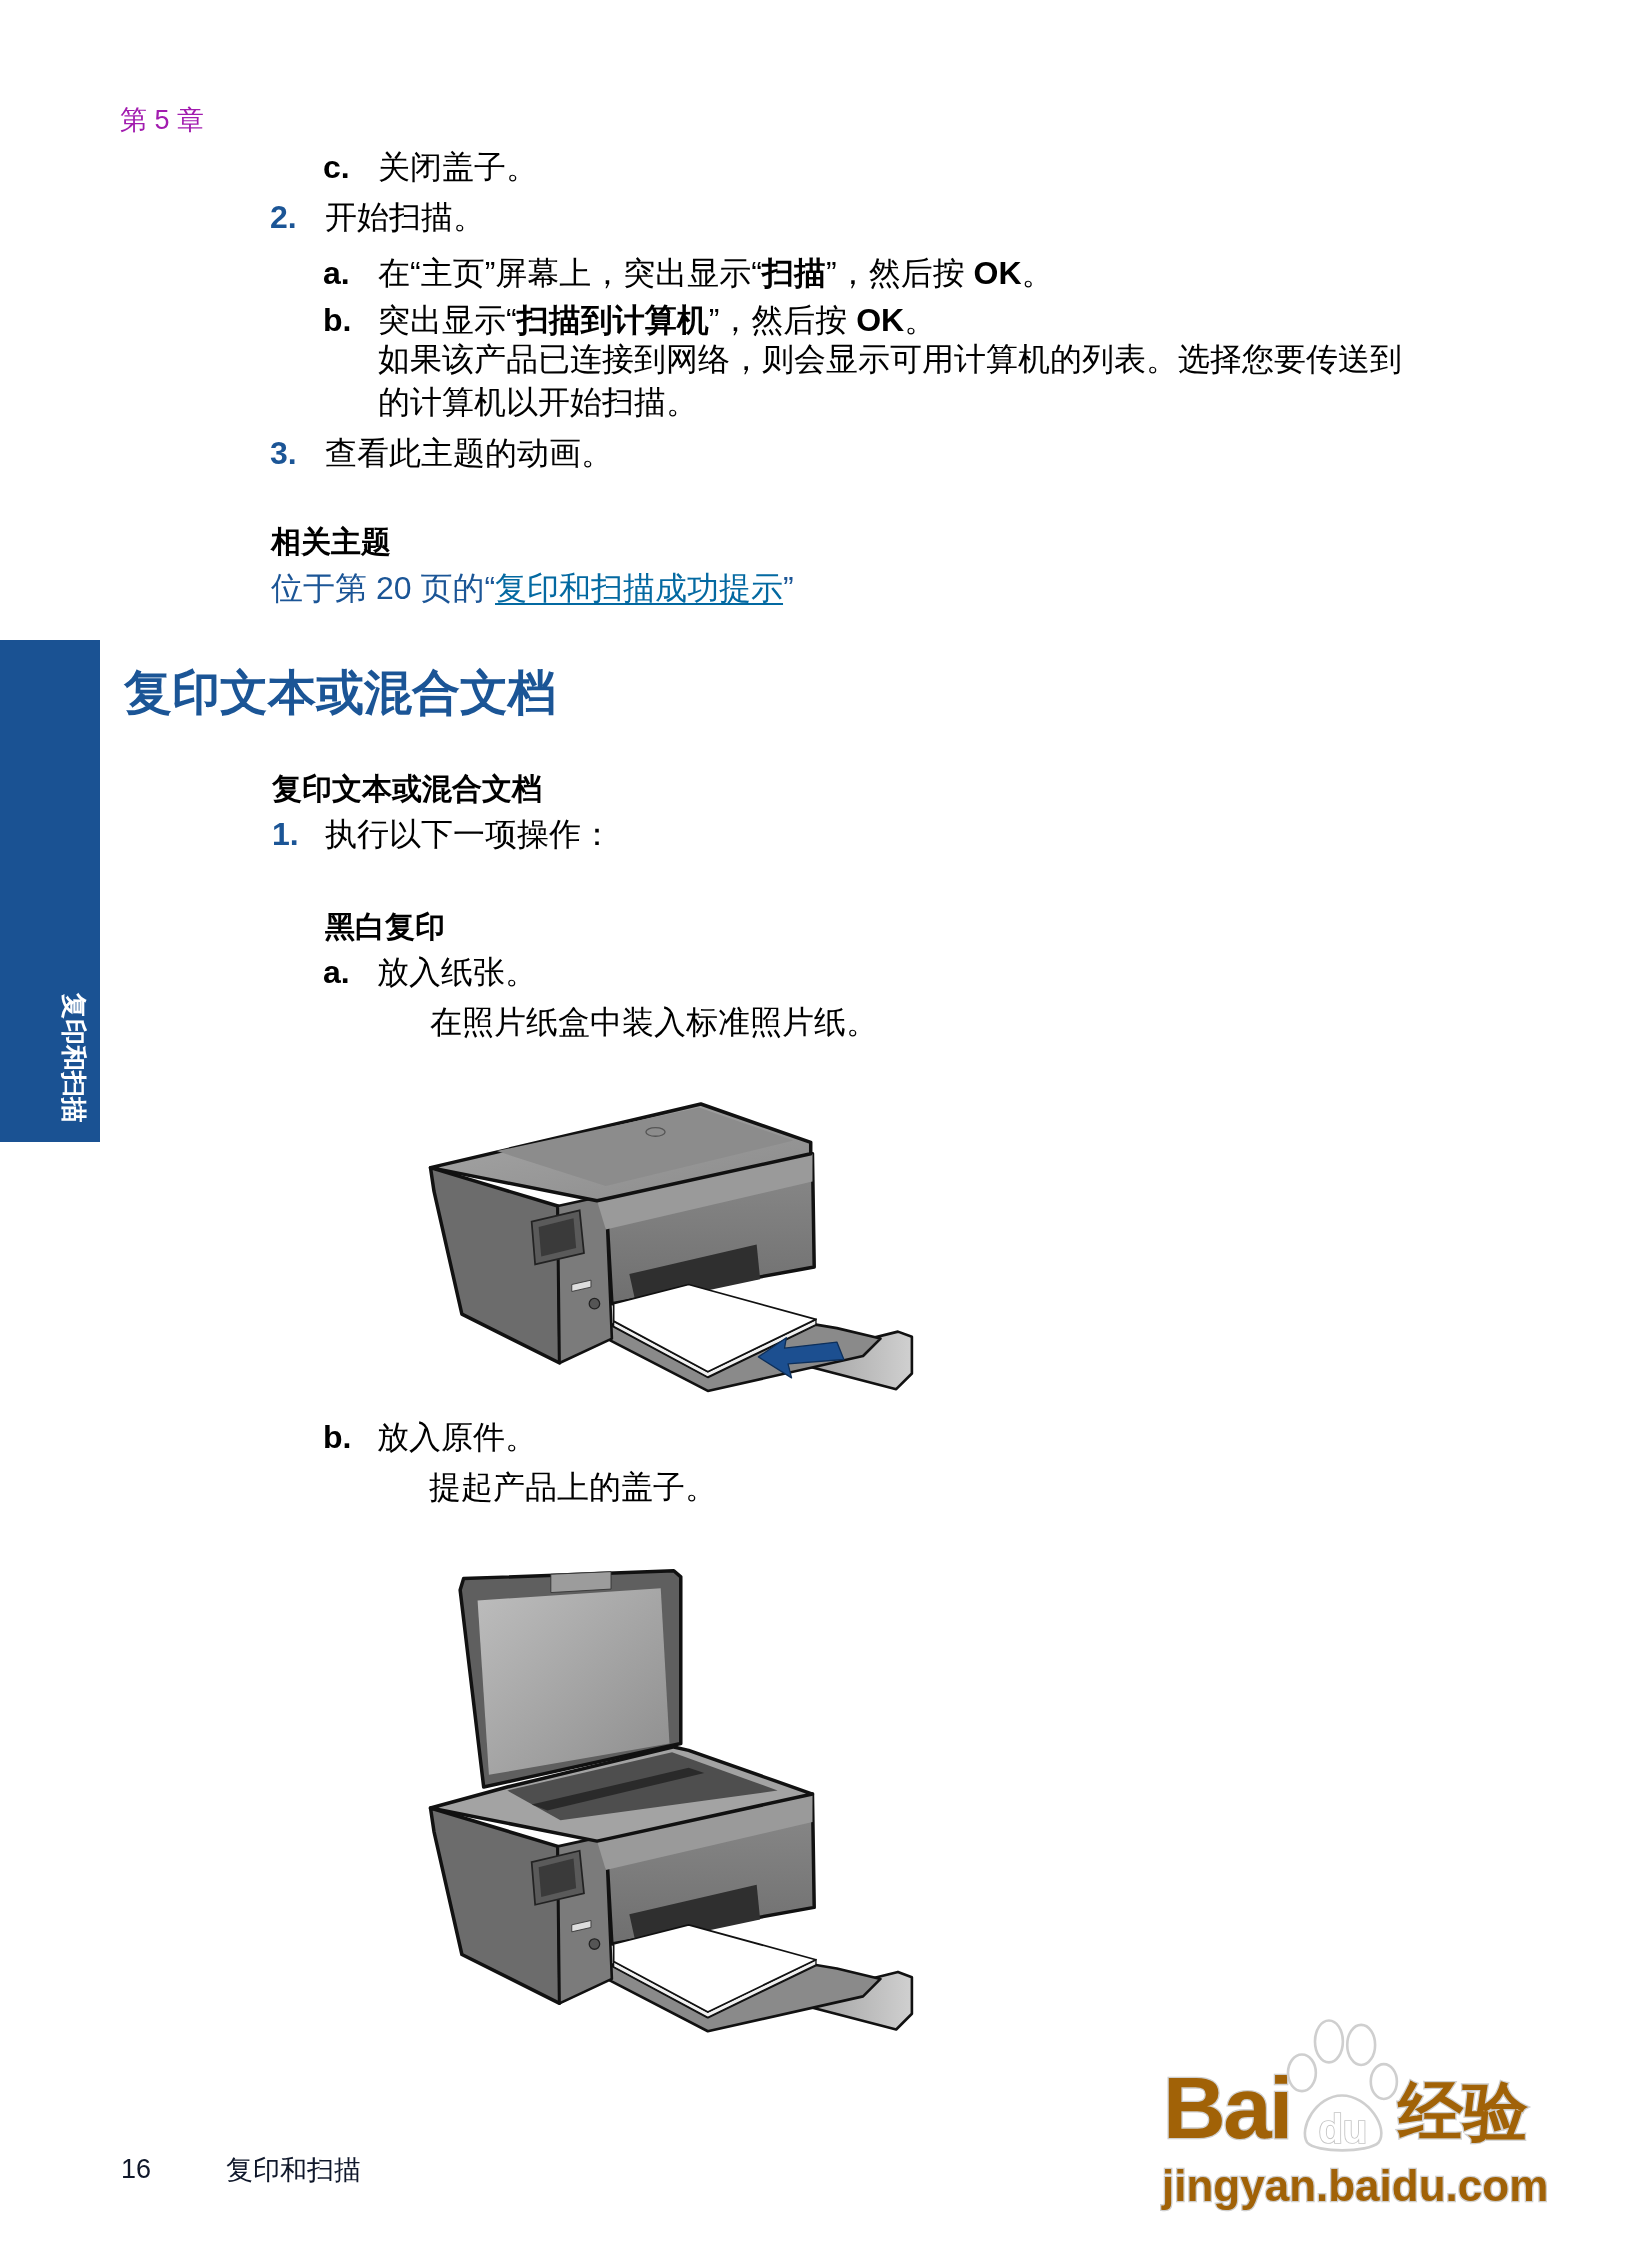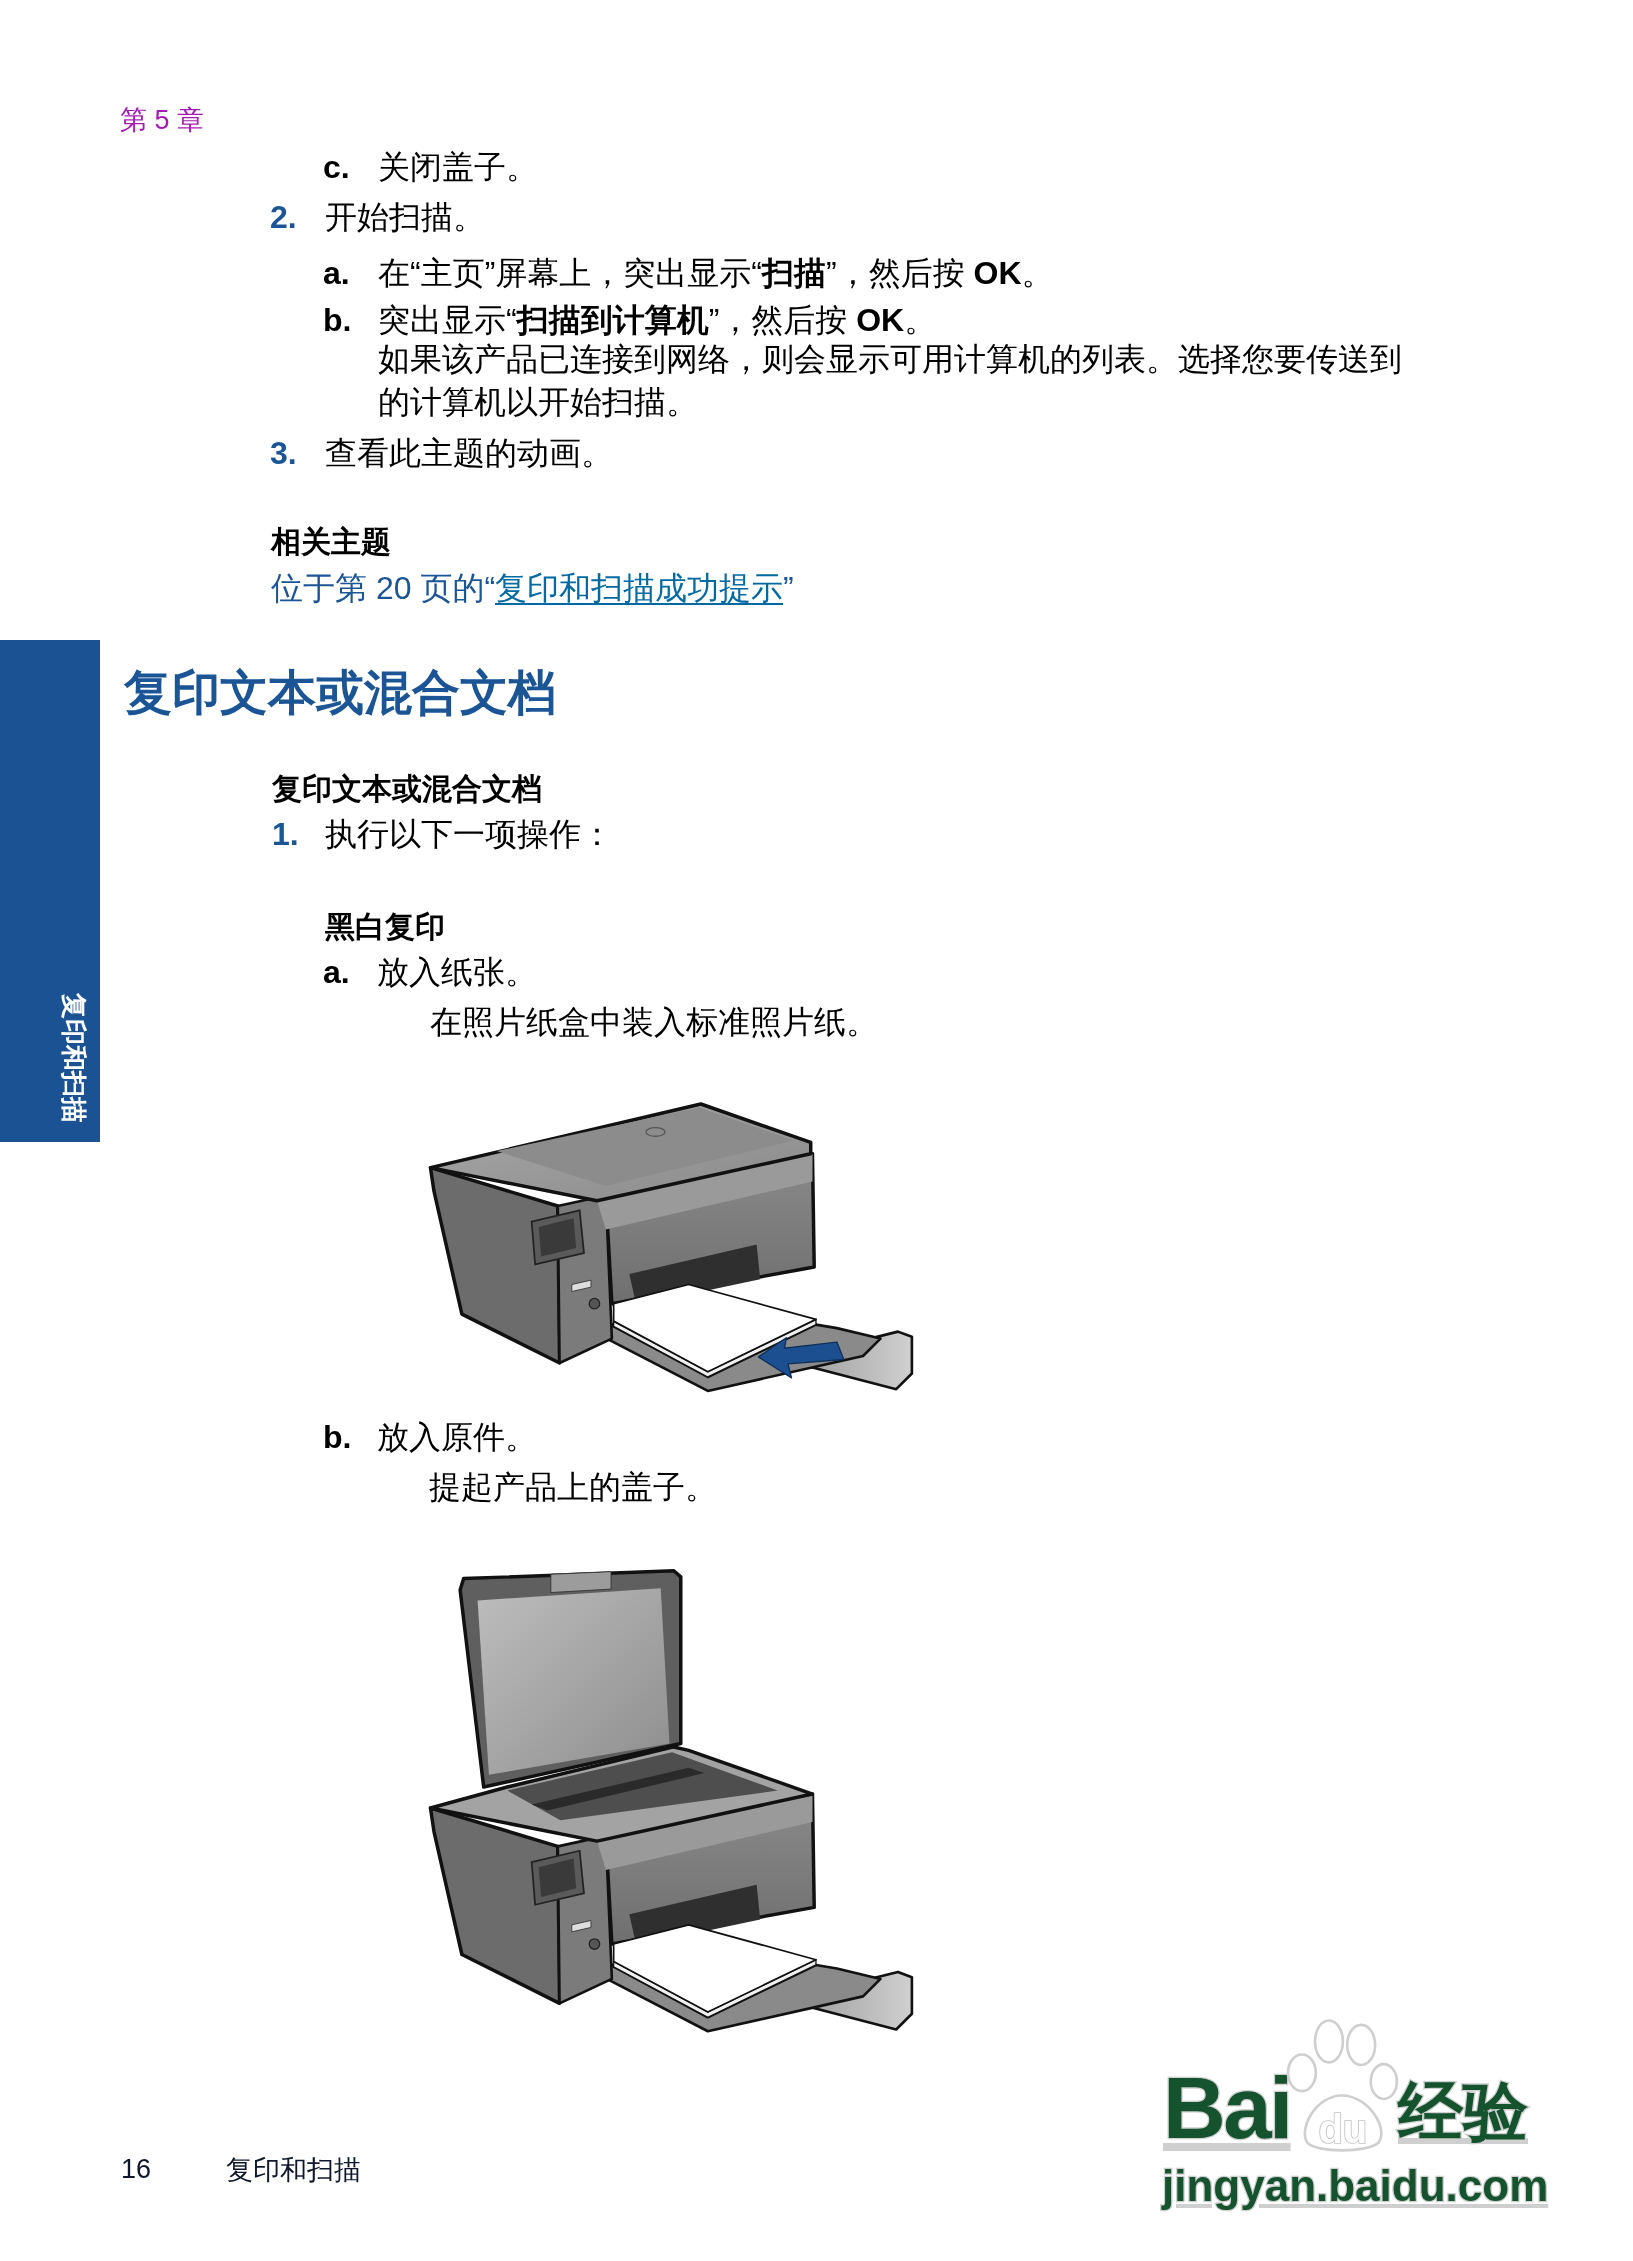--- a/index.html
+++ b/index.html
@@ -23,22 +23,22 @@
     position: absolute; left: 0; top: 640px; width: 100px; height: 502px; background: #1a5293;
   }
   .side-label {
     position: absolute; left: 58px; top: 993px; width: 31px; height: 141px;
     writing-mode: vertical-rl; text-orientation: sideways;
     color: #ffffff; font-size: 26px; line-height: 31px; font-weight: bold; white-space: nowrap;
   }
   .figure { position: absolute; }
   .footer { font-size: 27px; line-height: 28px; color: #0f172a; }
   .wm-text {
-    position: absolute; white-space: nowrap; color: #14532d; font-weight: bold;
-    -webkit-text-stroke: 2.6px #cfcfcf; paint-order: stroke fill; text-decoration: underline;
+    position: absolute; white-space: nowrap; color: #a16207; font-weight: bold;
+    -webkit-text-stroke: 2.6px #cfcfcf; paint-order: stroke fill;
   }
 </style>
 </head>
 <body>
 
 <div class="abs chapter">第 5 章</div>
 
 <div class="abs mk mk-black" style="left:323px;top:150px">c.</div>
 <div class="abs ln" style="left:378px;top:150px">关闭盖子。</div>
 

